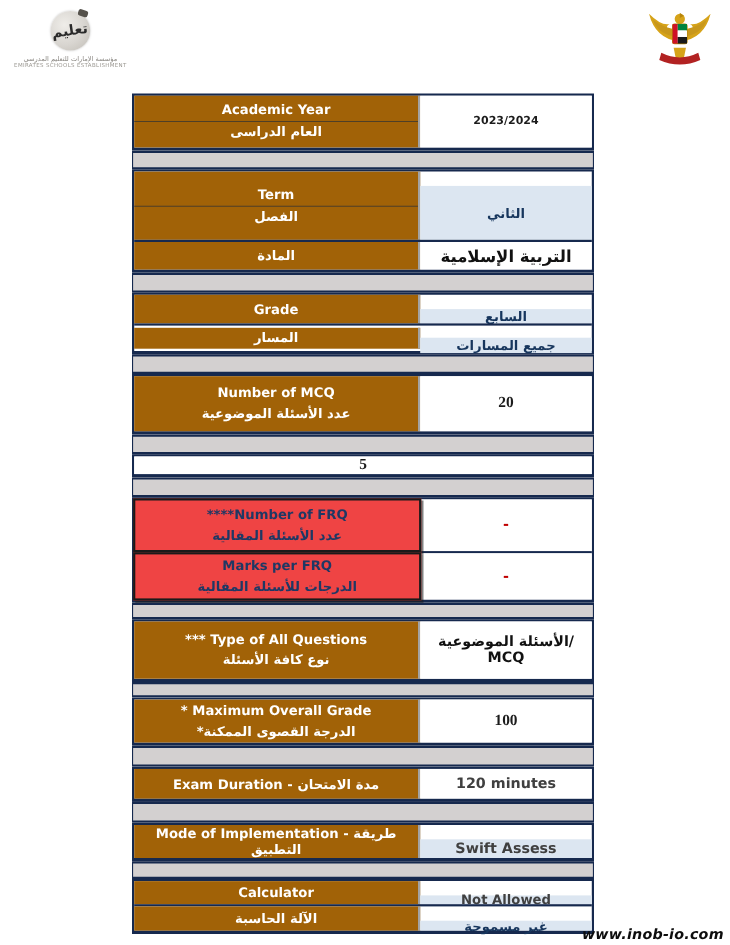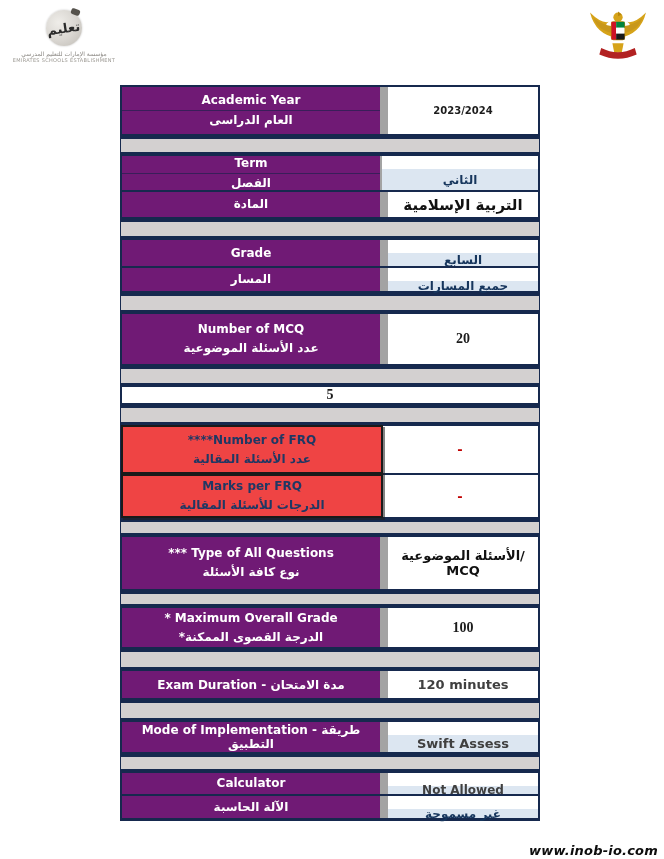--- a/index.html
+++ b/index.html
@@ -27,23 +27,23 @@
   .logo-org-en{font-size:5px;color:#9b9892;letter-spacing:.3px;white-space:nowrap;}
   .emblem{position:absolute;left:588px;top:6px;width:60px;height:56px;}
   
   .spec-table{position:absolute;left:120px;top:85px;width:420px;}
   .block{display:flex;border:2px solid #16294E;border-bottom-width:3px;background:#ffffff;}
   .sep{background:#D3D0D0;border:1px solid #16294E;border-top-width:2px;border-bottom-width:2px;}
   .subcol{flex-direction:column;display:flex;border:2px solid #16294E;border-bottom-width:3px;}
   .subrow{display:flex;}
   .subrow + .subrow{border-top:2px solid #16294E;}
   .lbl{
-    width:258px;background:#701a75;color:#ffffff;
+    width:258px;background:#a16207;color:#ffffff;
     display:flex;flex-direction:column;justify-content:center;
-    border-right:8px solid #a3a3a3;text-align:center;
+    border-right:2px solid #a3a3a3;text-align:center;
   }
   .lbl .line-en{font-weight:bold;font-size:12px;line-height:1.55;}
   .lbl .line-ar{font-weight:bold;font-size:12px;line-height:1.55;}
   .lbl .line-ar.split{border-top:1px solid rgba(13,35,66,.55);text-align:center;}
   .lbl.single{font-weight:bold;font-size:12px;}
   .lbl.yellow{
     background:#ef4444;color:#1F3864;border:2px solid #1a1a1a;margin:-1px;
     box-shadow:2px 2px 0 rgba(30,30,30,.55);z-index:2;
   }
   .val{
@@ -100,21 +100,21 @@
     <div class="lbl" style="height:47px;">
       <div class="line-en">Academic Year</div>
       <div class="line-ar split">العام الدراسى</div>
     </div>
     <div class="val big">2023/2024</div>
   </div>
 
   <div class="sep" style="height:13px;"></div>
 
   <div class="subcol">
-    <div class="subrow" style="height:34px;border-radius:21px;">
+    <div class="subrow" style="height:62px;border-radius:21px;">
       <div class="lbl" style="border-right-width:2px;">
         <div class="line-en">Term</div>
         <div class="line-ar split">الفصل</div>
       </div>
       <div class="val light ar-navy">الثاني</div>
     </div>
     <div class="subrow" style="height:25px;">
       <div class="lbl">
         <div class="line-ar">المادة</div>
       </div>
@@ -124,21 +124,21 @@
 
   <div class="sep" style="height:14px;"></div>
 
   <div class="subcol">
     <div class="subrow" style="height:26px;">
       <div class="lbl">
         <div class="line-en">Grade</div>
       </div>
       <div class="val light ar-navy">السابع</div>
     </div>
-    <div class="subrow" style="height:23px;">
+    <div class="subrow" style="height:23px;align-items:center;">
       <div class="lbl">
         <div class="line-ar">المسار</div>
       </div>
       <div class="val light ar-navy">جميع المسارات</div>
     </div>
   </div>
 
   <div class="sep" style="height:14px;"></div>
 
   <div class="block">

